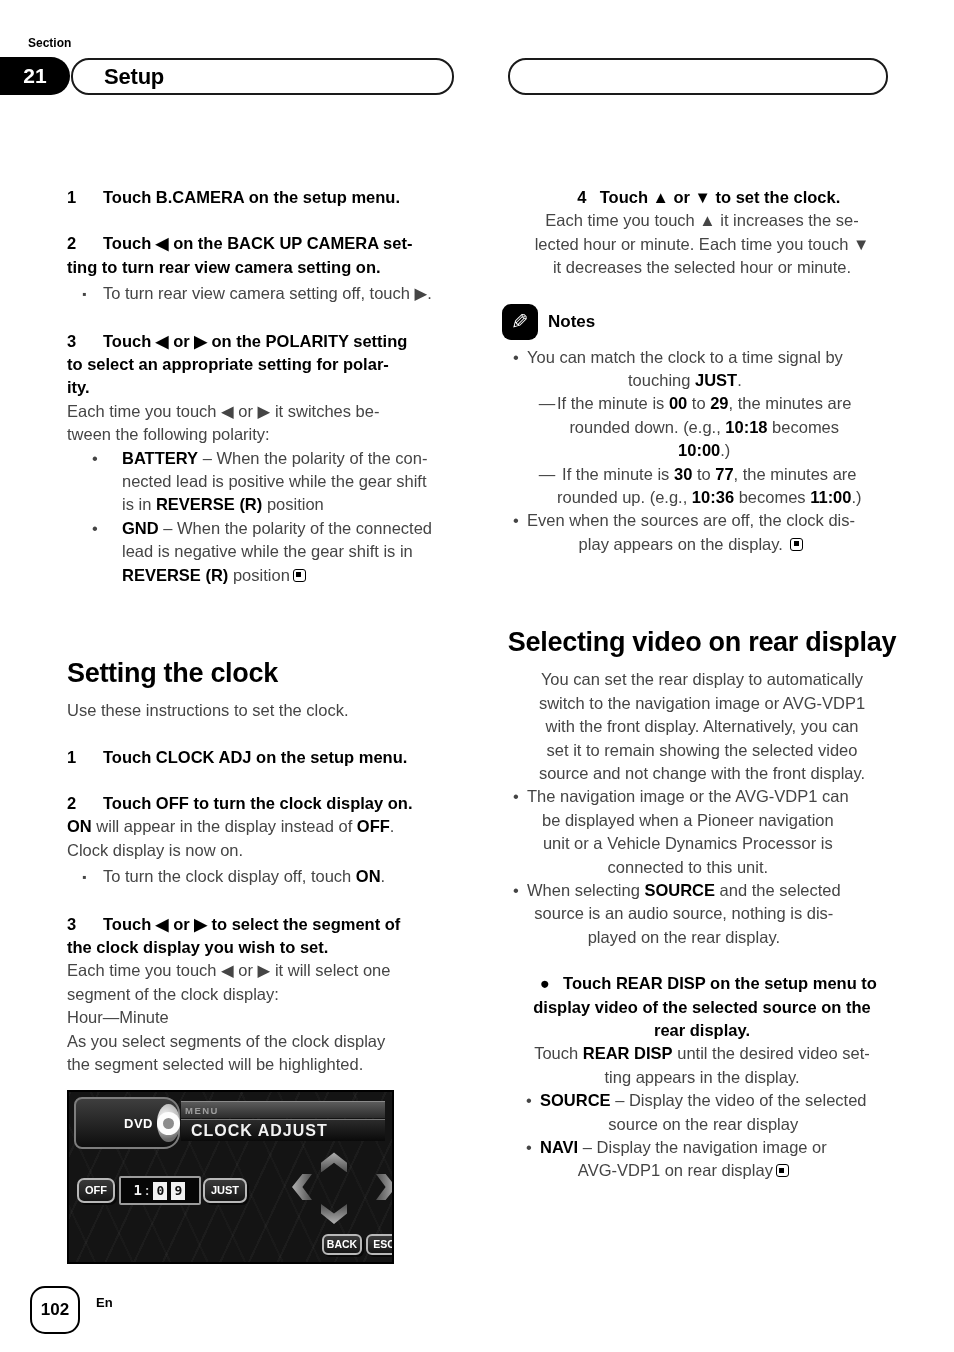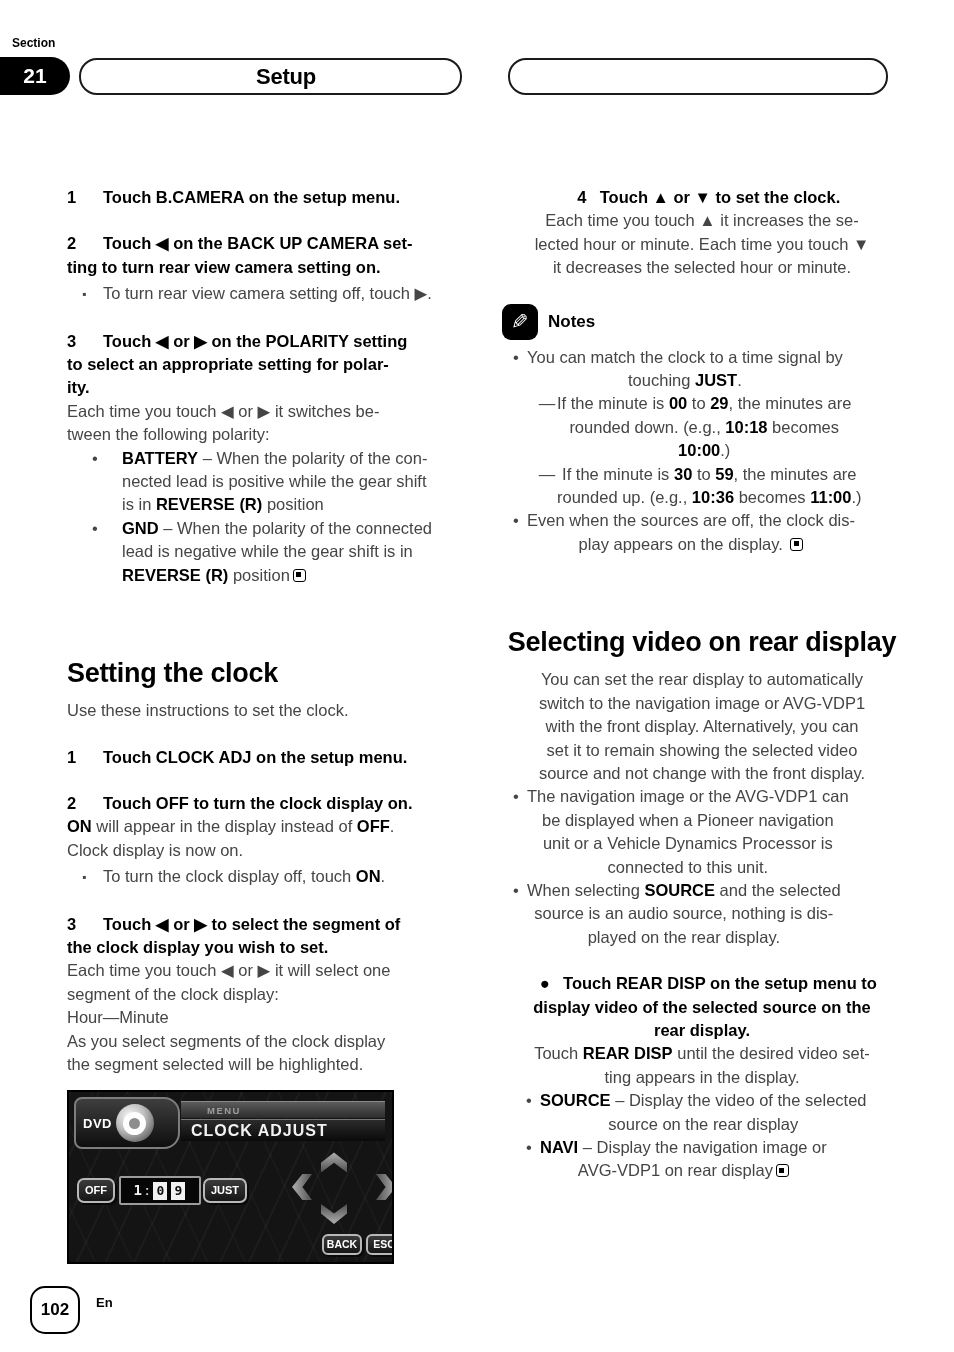--- a/index.html
+++ b/index.html
@@ -3,33 +3,33 @@
 <meta charset="utf-8">
 <style>
   * { margin:0; padding:0; box-sizing:border-box; }
   html,body { background:#e8e8e8; }
   .page {
     position:relative; width:954px; height:1352px; margin:0 auto;
     background:#ffffff; overflow:hidden;
     font-family:"Liberation Sans", sans-serif; color:#454545;
   }
   
-  .section-label { position:absolute; left:12px; top:36px; font-size:12px; font-weight:bold; color:#000; }
+  .section-label { position:absolute; left:28px; top:36px; font-size:12px; font-weight:bold; color:#000; }
   .section-badge {
     position:absolute; left:0; top:57px; width:70px; height:38px;
     background:#000; border-radius:0 19px 19px 0;
     display:flex; align-items:center; justify-content:center;
   }
   .section-badge span { color:#fff; font-size:21px; font-weight:bold; }
   .pill {
     position:absolute; top:58px; height:37px;
     border:2px solid #1a1a1a; border-radius:18px; background:#fff;
     display:flex; align-items:center;
   }
-  .pill-left  { left:79px;  width:383px; padding-left:31px;justify-content:center; }
+  .pill-left  { left:71px;  width:383px; padding-left:31px; }
   .pill-right { left:508px; width:380px; }
   .pill-left span { font-size:22px; font-weight:bold; color:#000; letter-spacing:-0.2px; }
   
   .col { position:absolute; top:186px; font-size:16.5px; line-height:23.4px; }
   .colL { left:67px;  width:397px; }
   .colR { left:502px; width:400px;text-align:center; }
   .t { white-space:pre-wrap; }
   b  { color:#000; }
   p.body { white-space:pre-wrap; }
   .step { margin-top:23px; }
@@ -67,35 +67,35 @@
   }
   .panel .texture {
     position:absolute; inset:0;
     background:
       repeating-linear-gradient(115deg, rgba(255,255,255,0.035) 0 2px, transparent 2px 26px),
       repeating-linear-gradient(245deg, rgba(255,255,255,0.025) 0 2px, transparent 2px 34px);
   }
   .dvd-badge {
     position:absolute; left:5px; top:5px; width:106px; height:52px;
     background:linear-gradient(#3e3e3e,#0e0e0e); border:2px solid #7d7d7d;
-    border-radius:8px 16px 16px 8px; display:flex; align-items:center; z-index:3;
+    border-radius:8px 16px 16px 8px; display:flex; align-items:center; z-index:3;padding-left:41px;
   }
   .dvd-badge .txt { color:#fff; font-size:13px; font-weight:bold; margin:0 4px 0 7px; letter-spacing:0.5px; }
   .disc { width:38px; height:38px; border-radius:50%;
     background:radial-gradient(circle at 36% 32%, #f6f6f6, #bdbdbd 42%, #6c6c6c 78%);
     display:flex; align-items:center; justify-content:center; }
   .disc .ring { width:23px; height:23px; border-radius:50%; background:#fdfdfd;
     display:flex; align-items:center; justify-content:center; }
   .disc .hole { width:11px; height:11px; border-radius:50%; background:#8d8d8d; }
   .bar-menu {
     position:absolute; left:112px; right:7px; top:9px; height:17px;
     background:linear-gradient(#5c5c5c,#2c2c2c); border-top:1px solid #8a8a8a;
     display:flex; align-items:center; z-index:2;
   }
-  .bar-menu span { color:#9d9d9d; font-size:9.5px; font-weight:bold; letter-spacing:1.5px; padding-left:26px; }
+  .bar-menu span { color:#9d9d9d; font-size:9.5px; font-weight:bold; letter-spacing:1.5px; padding-left:4px; }
   .bar-title {
     position:absolute; left:112px; right:7px; top:27px; height:22px;
     background:linear-gradient(#2b2b2b,#0a0a0a); border-top:1px solid #777;
     display:flex; align-items:center; z-index:2;
   }
   .bar-title span { color:#f2f2f2; font-size:16px; font-weight:bold; letter-spacing:1px; padding-left:10px; }
   .pbtn {
     position:absolute; border:2px solid #b8b8b8; border-radius:7px;
     background:linear-gradient(#3a3a3a,#161616); color:#fff; font-weight:bold;
     display:flex; align-items:center; justify-content:center; z-index:2;
@@ -249,21 +249,21 @@
 touching </span><b>JUST</b><span>.</span></span>
     </div>
     <div class="li dash">
       <span class="mk">—</span>
       <span class="t"><span>If the minute is </span><b>00</b><span> to </span><b>29</b><span>, the minutes are
 rounded down. (e.g., </span><b>10:18</b><span> becomes
 </span><b>10:00</b><span>.)</span></span>
     </div>
     <div class="li dash">
       <span class="mk">—</span>
-      <span class="t"><span>If the minute is </span><b>30</b><span> to </span><b>59</b><span>, the minutes are
+      <span class="t"><span>If the minute is </span><b>30</b><span> to </span><b>77</b><span>, the minutes are
 rounded up. (e.g., </span><b>10:36</b><span> becomes </span><b>11:00</b><span>.)</span></span>
     </div>
     <div class="li rnote">
       <span class="mk">•</span>
       <span class="t"><span>Even when the sources are off, the clock dis-
 play appears on the display. </span><span class="endmark"><i></i></span></span>
     </div>
 
     <h1>Selecting video on rear display</h1>
     <p class="body">You can set the rear display to automatically

